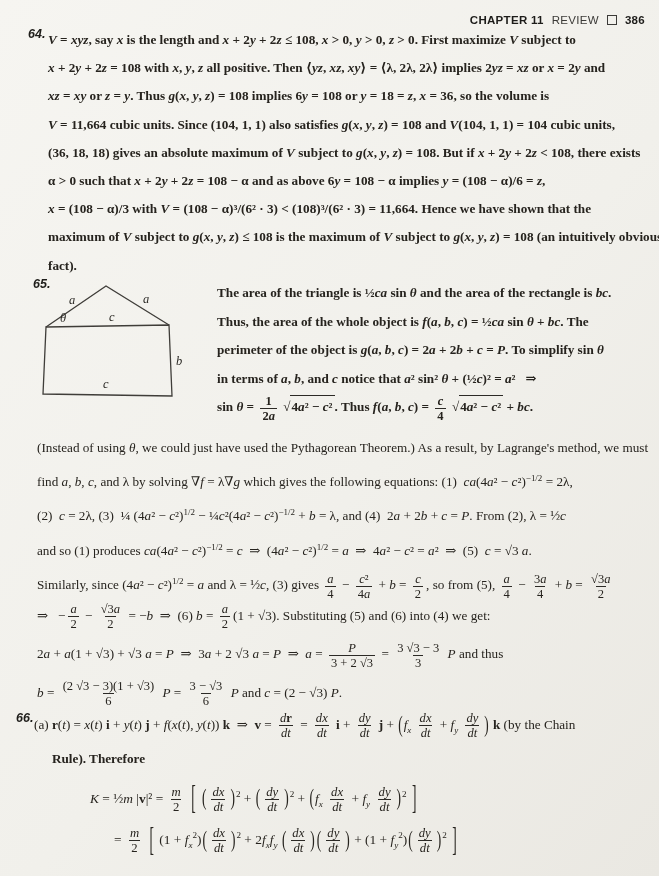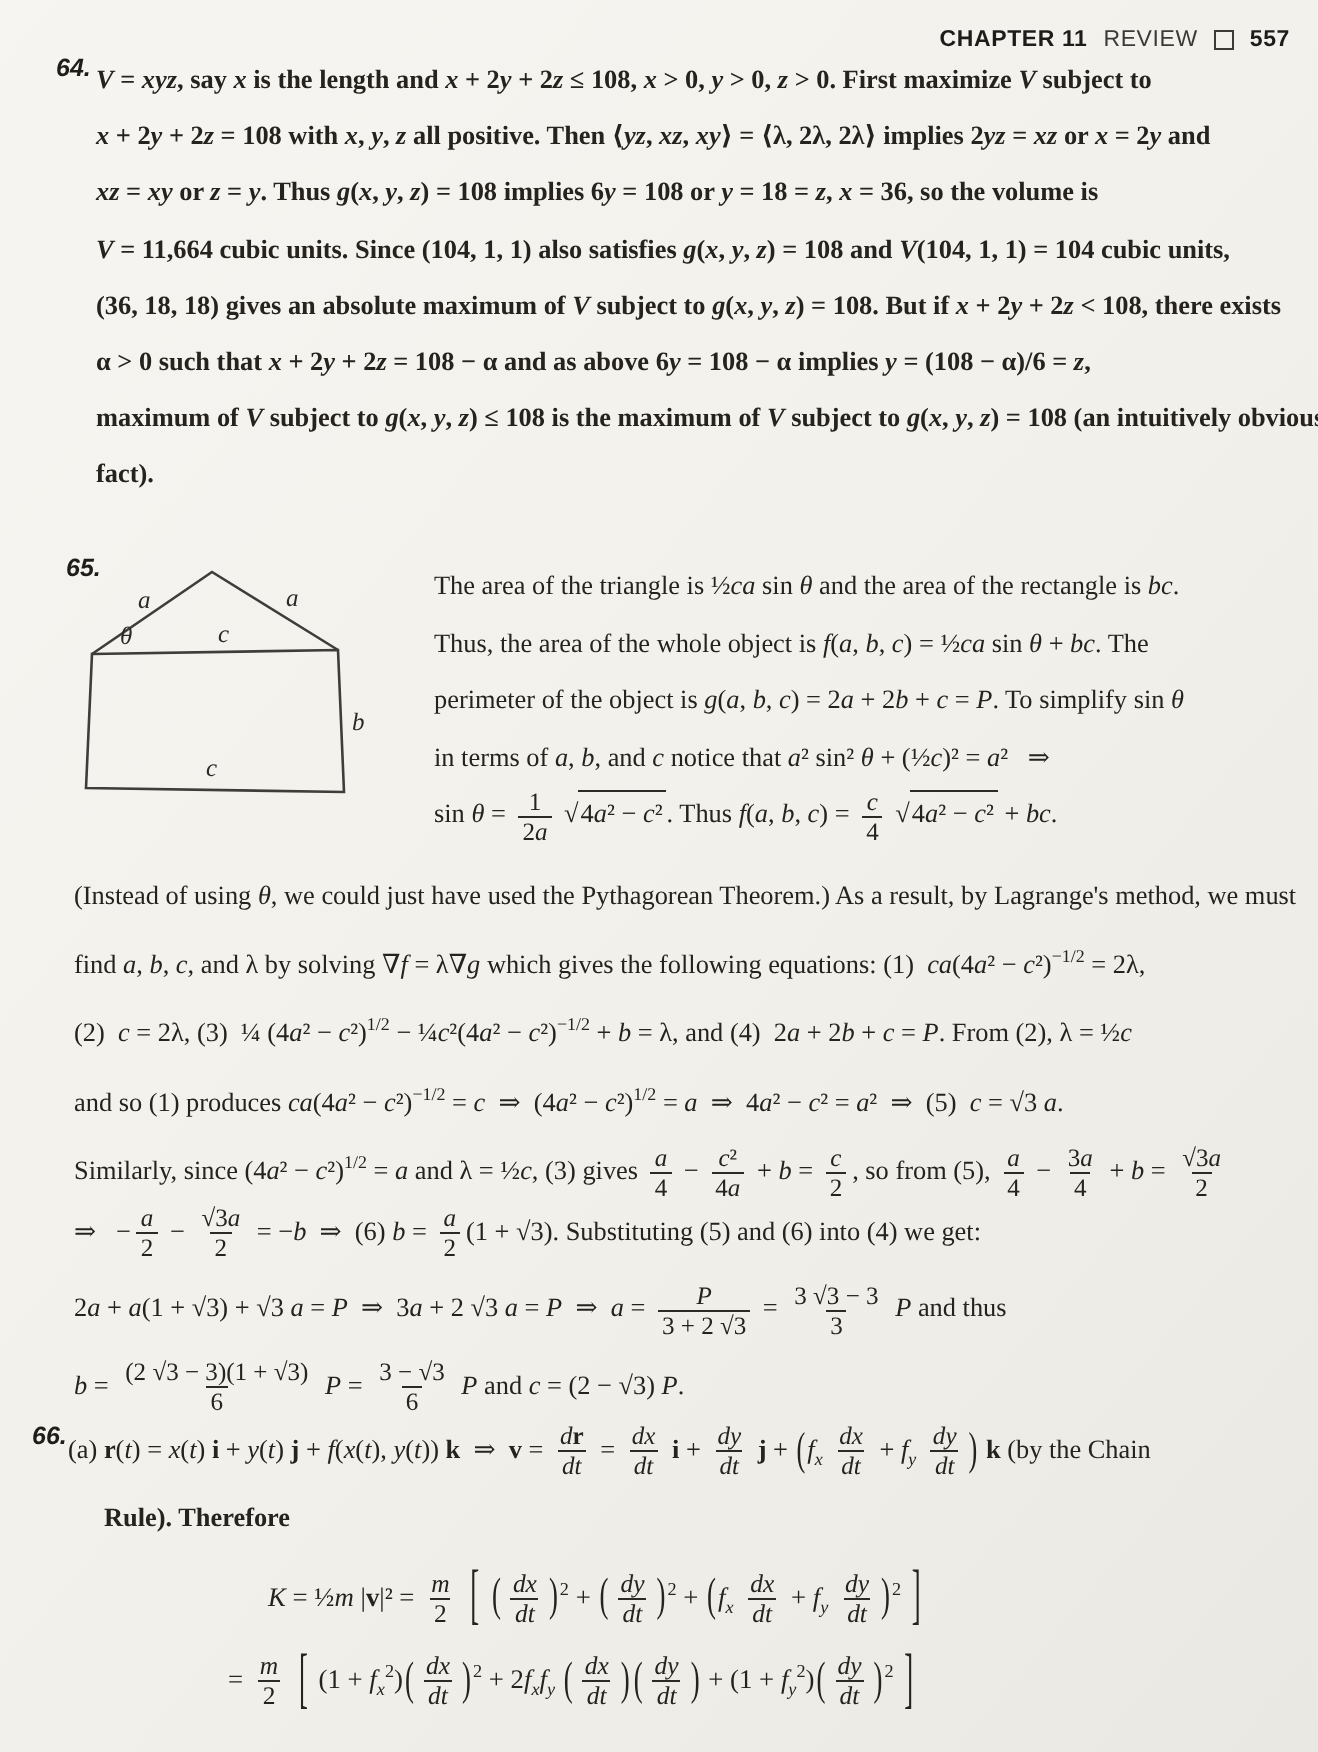--- a/index.html
+++ b/index.html
@@ -29,30 +29,30 @@
   }
   .line{white-space:nowrap;font-size:13.2px;}
   #p64{left:28px;top:26px;width:622px;}
   #p64 .content{margin-left:20px;font-weight:bold;}
   #p64 .line{line-height:28.2px;}
   #p65{left:33px;top:276px;width:620px;}
   #p65 .row{display:flex;min-height:140px;}
   #p65 .figwrap{width:184px;padding-top:6px;}
   #p65 .figwrap svg{margin-left:8px;}
   #p65 .col{flex:1;padding-top:3px;}
-  #p65 .col .line{line-height:28.6px;}
+  #p65 .col .line{line-height:28.6px;font-weight:bold;}
   #p65 .full{margin-left:4px;margin-top:10px;}
   #p65 .full .line{line-height:30px;}
   #p65 .full .line.mt{margin-top:8px;}
   #p66{left:16px;top:710px;width:636px;}
   #p66 .content{margin-left:18px;}
   #p66 .line{line-height:30px;}
   #p66 .line.indent{padding-left:18px;line-height:28px;font-weight:bold;}
   #p66 .display-line{white-space:nowrap;font-size:13.4px;}
-  #p66 .d0{margin-left:100px;margin-top:12px;}
+  #p66 .d0{margin-left:56px;margin-top:12px;}
   #p66 .d1{margin-left:80px;margin-top:12px;}
   
   .fr{display:inline-flex;flex-direction:column;align-items:center;vertical-align:middle;
       margin:0 3px;line-height:1.12;font-size:0.95em;text-align:center;}
   .fr .nu{padding:0 2px;}
   .fr .de{border-top:1px solid #2c2a26;padding:0 2px;}
   .ov{border-top:1.1px solid #2c2a26;padding:3px 2px 0 1px;}
   .bp{display:inline-block;transform:scaleY(1.75);margin:0 1px;}
   .bb{display:inline-block;transform:scaleY(2.5);margin:0 2px;}
   sup{font-size:0.68em;}
@@ -62,32 +62,33 @@
 </style>
 </head>
 <body>
 
 <div class="page">
 
   <div class="hdr">
     <span class="chapter">CHAPTER 11</span>
     <span class="review">REVIEW</span>
     <span class="sq"></span>
-    <span class="pageno">557</span>
+    <span class="pageno">386</span>
   </div>
 
   <div class="prob" id="p64">
     <span class="num">64.</span>
     <div class="content">
       <div class="line"><i>V</i> = <i>xyz</i>, say <i>x</i> is the length and <i>x</i> + 2<i>y</i> + 2<i>z</i> ≤ 108, <i>x</i> &gt; 0, <i>y</i> &gt; 0, <i>z</i> &gt; 0. First maximize <i>V</i> subject to</div>
       <div class="line"><i>x</i> + 2<i>y</i> + 2<i>z</i> = 108 with <i>x</i>, <i>y</i>, <i>z</i> all positive. Then ⟨<i>yz</i>, <i>xz</i>, <i>xy</i>⟩ = ⟨λ, 2λ, 2λ⟩ implies 2<i>yz</i> = <i>xz</i> or <i>x</i> = 2<i>y</i> and</div>
       <div class="line"><i>xz</i> = <i>xy</i> or <i>z</i> = <i>y</i>. Thus <i>g</i>(<i>x</i>, <i>y</i>, <i>z</i>) = 108 implies 6<i>y</i> = 108 or <i>y</i> = 18 = <i>z</i>, <i>x</i> = 36, so the volume is</div>
       <div class="line"><i>V</i> = 11,664 cubic units. Since (104, 1, 1) also satisfies <i>g</i>(<i>x</i>, <i>y</i>, <i>z</i>) = 108 and <i>V</i>(104, 1, 1) = 104 cubic units,</div>
       <div class="line">(36, 18, 18) gives an absolute maximum of <i>V</i> subject to <i>g</i>(<i>x</i>, <i>y</i>, <i>z</i>) = 108. But if <i>x</i> + 2<i>y</i> + 2<i>z</i> &lt; 108, there exists</div>
       <div class="line">α &gt; 0 such that <i>x</i> + 2<i>y</i> + 2<i>z</i> = 108 − α and as above 6<i>y</i> = 108 − α implies <i>y</i> = (108 − α)/6 = <i>z</i>,</div>
+      <div class="line"><i>x</i> = (108 − α)/3 with <i>V</i> = (108 − α)³/(6² · 3) &lt; (108)³/(6² · 3) = 11,664. Hence we have shown that the</div>
       <div class="line">maximum of <i>V</i> subject to <i>g</i>(<i>x</i>, <i>y</i>, <i>z</i>) ≤ 108 is the maximum of <i>V</i> subject to <i>g</i>(<i>x</i>, <i>y</i>, <i>z</i>) = 108 (an intuitively obvious</div>
       <div class="line">fact).</div>
     </div>
   </div>
 
   <div class="prob" id="p65">
     <span class="num">65.</span>
     <div class="row">
       <div class="figwrap">
         <svg width="152" height="122" viewBox="0 0 152 122">

